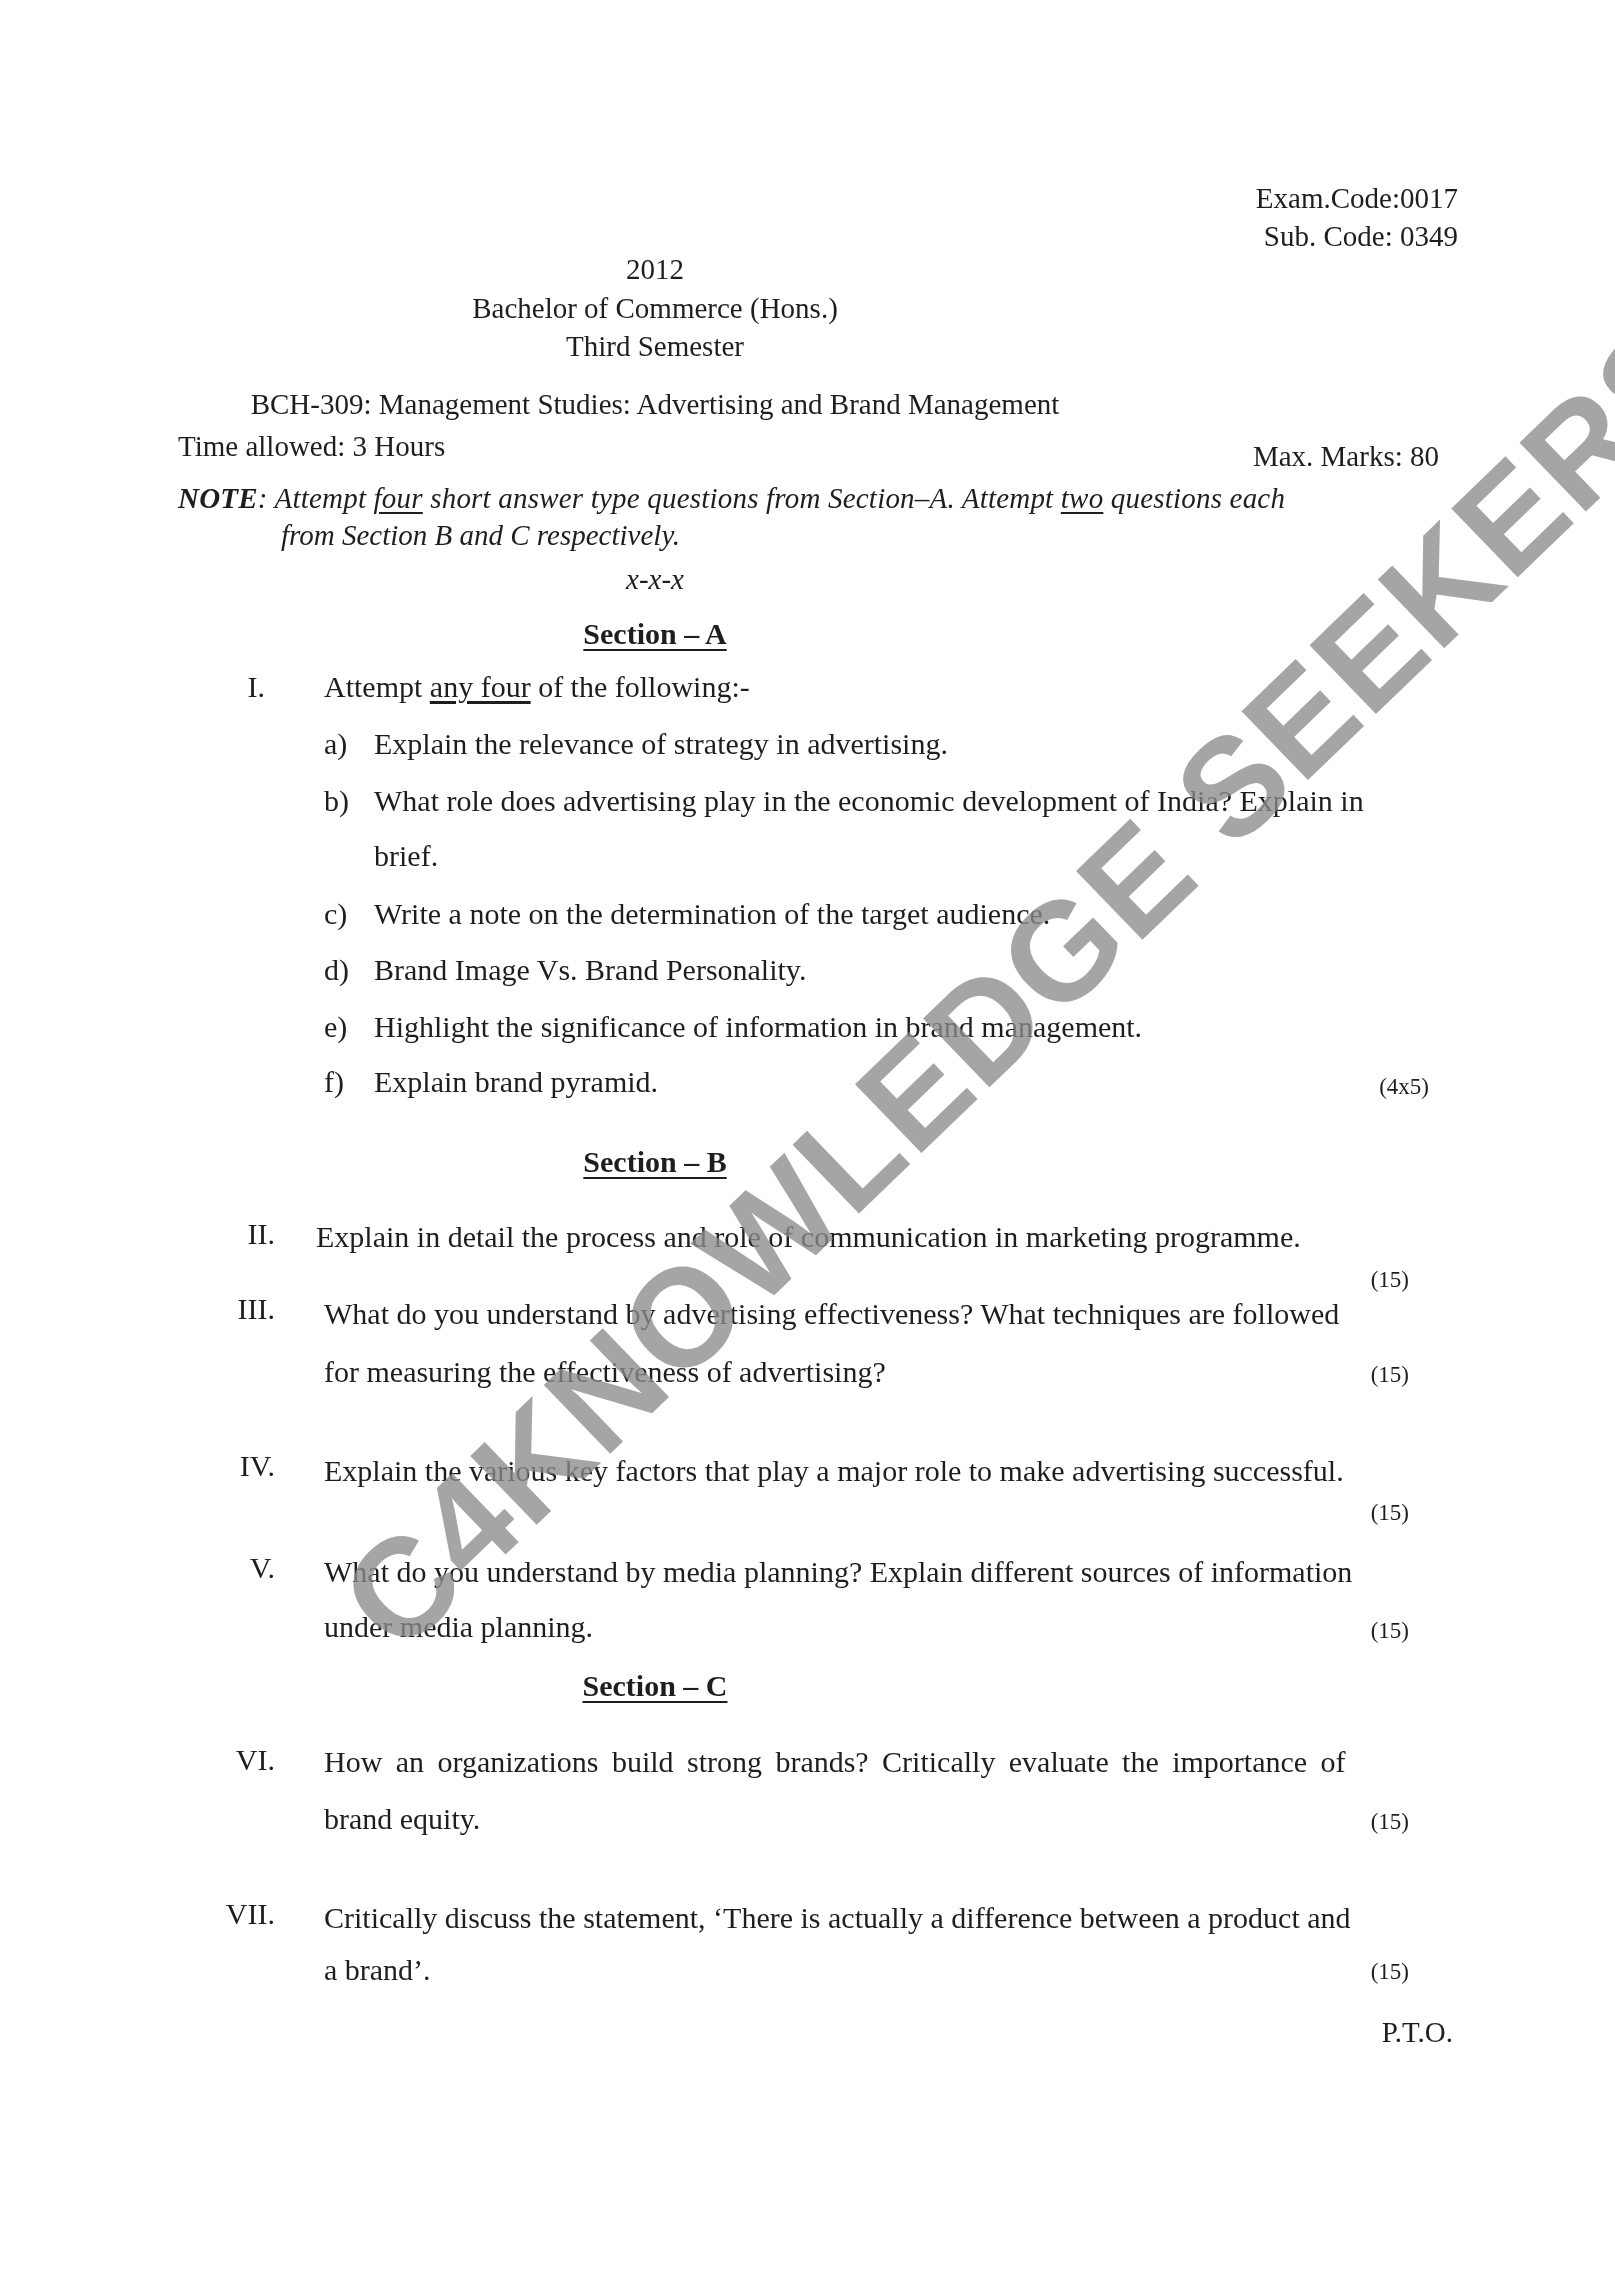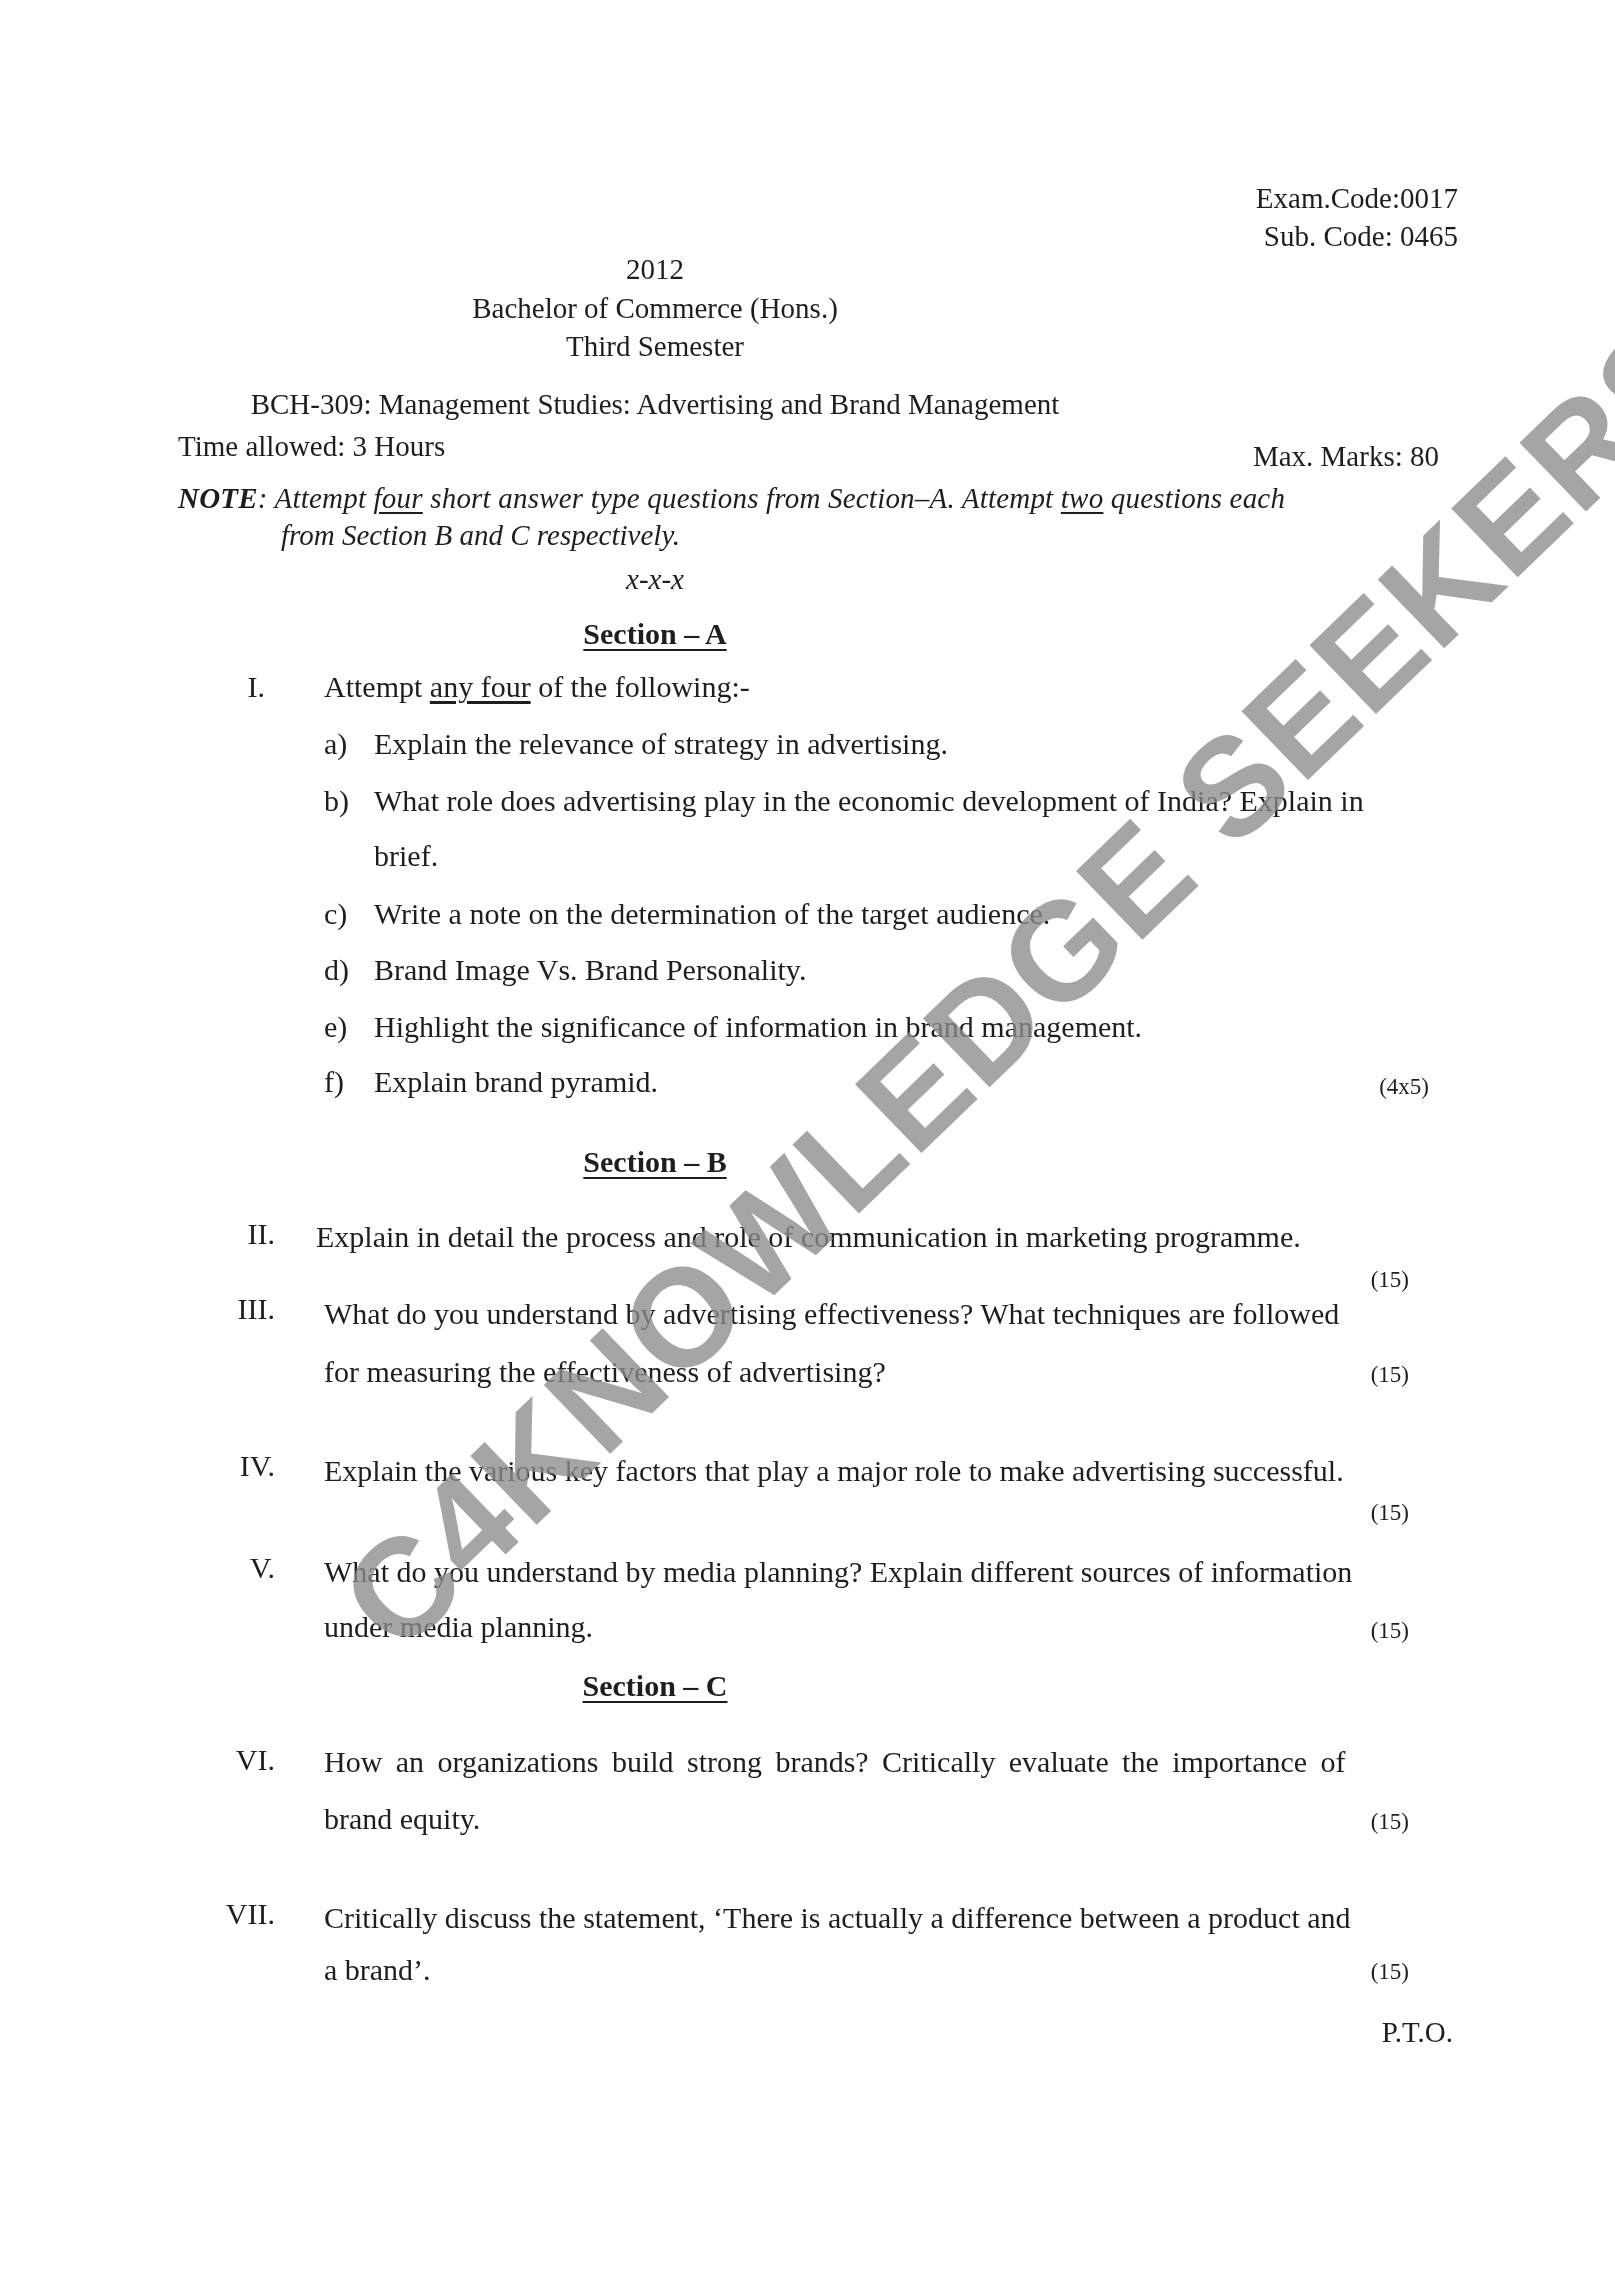--- a/index.html
+++ b/index.html
@@ -38,21 +38,21 @@
     white-space: nowrap;
     pointer-events: none;
   }
 </style>
 </head>
 <body>
 
 <div class="page">
 
   <div class="abs t30 right-align" style="right:157px; top:182px;">Exam.Code:0017</div>
-  <div class="abs t30 right-align" style="right:157px; top:220px;">Sub. Code: 0465</div>
+  <div class="abs t30 right-align" style="right:157px; top:220px;">Sub. Code: 0349</div>
 
   <div class="abs t30 center" style="top:253px;">2012</div>
   <div class="abs t30 center" style="top:292px;">Bachelor of Commerce (Hons.)</div>
   <div class="abs t30 center" style="top:330px;">Third Semester</div>
   <div class="abs t30 center" style="top:388px;">BCH-309: Management Studies: Advertising and Brand Management</div>
 
   <div class="abs t30" style="left:178px; top:430px;">Time allowed: 3 Hours</div>
   <div class="abs t30 right-align" style="right:176px; top:440px;">Max. Marks: 80</div>
 
   <div class="abs t30 italic" style="left:178px; top:482px; letter-spacing:0.2px;">

